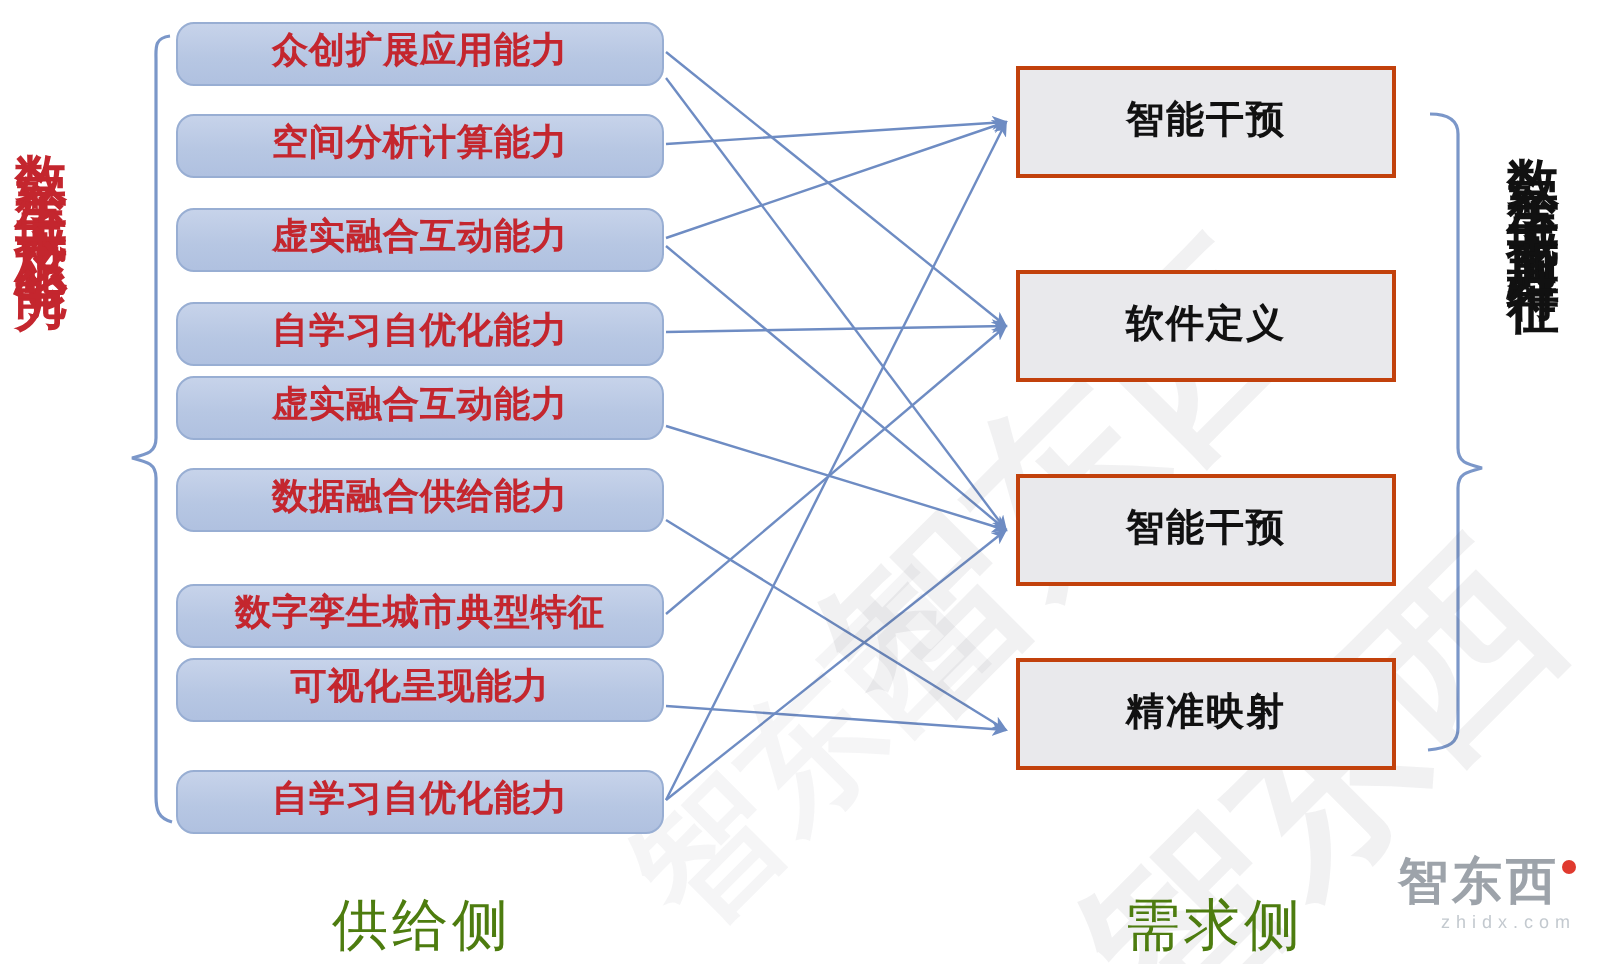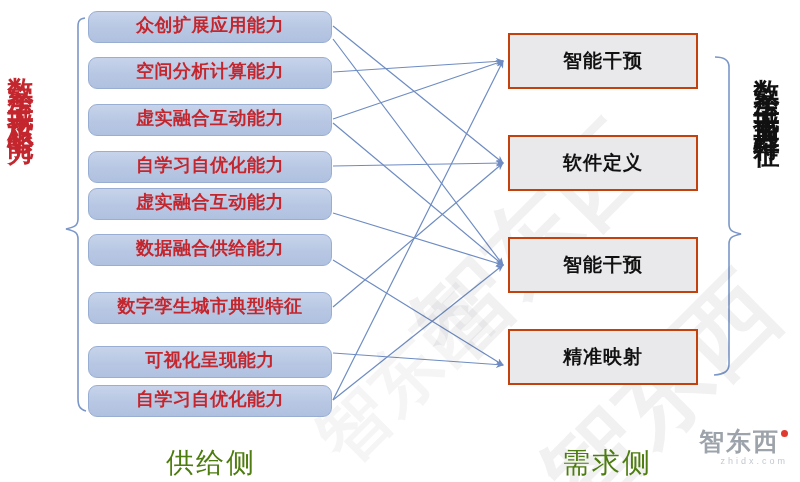--- a/index.html
+++ b/index.html
@@ -117,21 +117,21 @@
 <div class="vtitle" id="left-title">数字孪生城市核心能力</div>
 <div class="vtitle" id="right-title">数字孪生城市典型特征</div>
 
 <div class="cap-box" style="top:11px">众创扩展应用能力</div>
 <div class="cap-box" style="top:57px">空间分析计算能力</div>
 <div class="cap-box" style="top:104px">虚实融合互动能力</div>
 <div class="cap-box" style="top:151px">自学习自优化能力</div>
 <div class="cap-box" style="top:188px">虚实融合互动能力</div>
 <div class="cap-box" style="top:234px">数据融合供给能力</div>
 <div class="cap-box" style="top:292px">数字孪生城市典型特征</div>
-<div class="cap-box" style="top:346px">可视化呈现能力</div>
+<div class="cap-box" style="top:329px">可视化呈现能力</div>
 <div class="cap-box" style="top:385px">自学习自优化能力</div>
 
 <div class="feat-box" style="top:33px">智能干预</div>
 <div class="feat-box" style="top:135px">软件定义</div>
 <div class="feat-box" style="top:237px">智能干预</div>
 <div class="feat-box" style="top:329px">精准映射</div>
 
 <div class="side-label" id="supply-label">供给侧</div>
 <div class="side-label" id="demand-label">需求侧</div>
 

